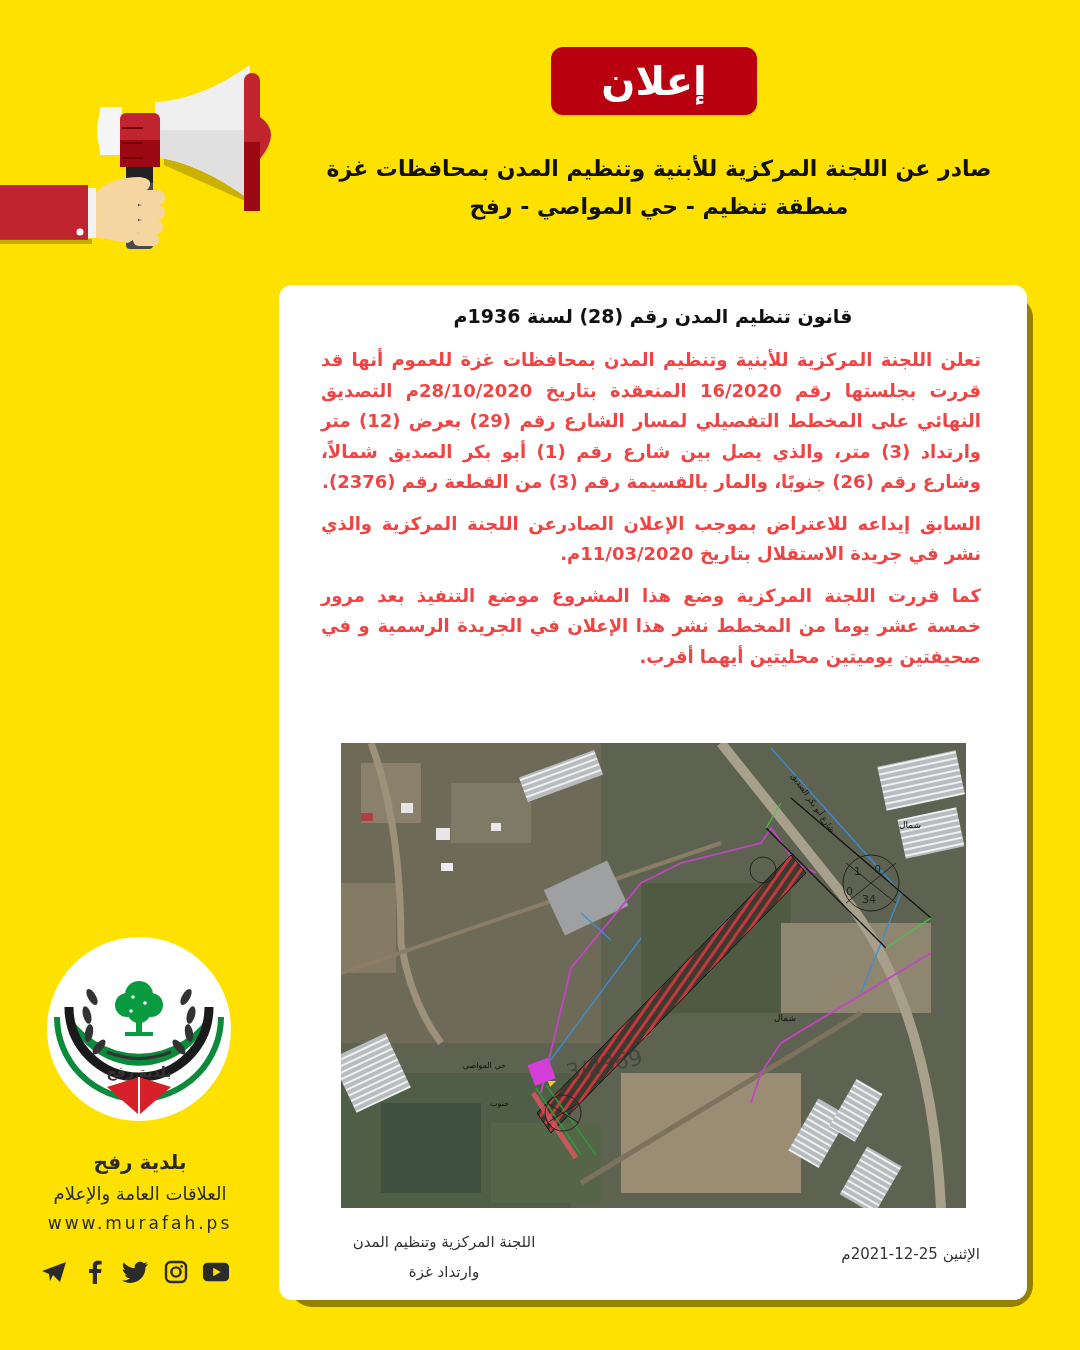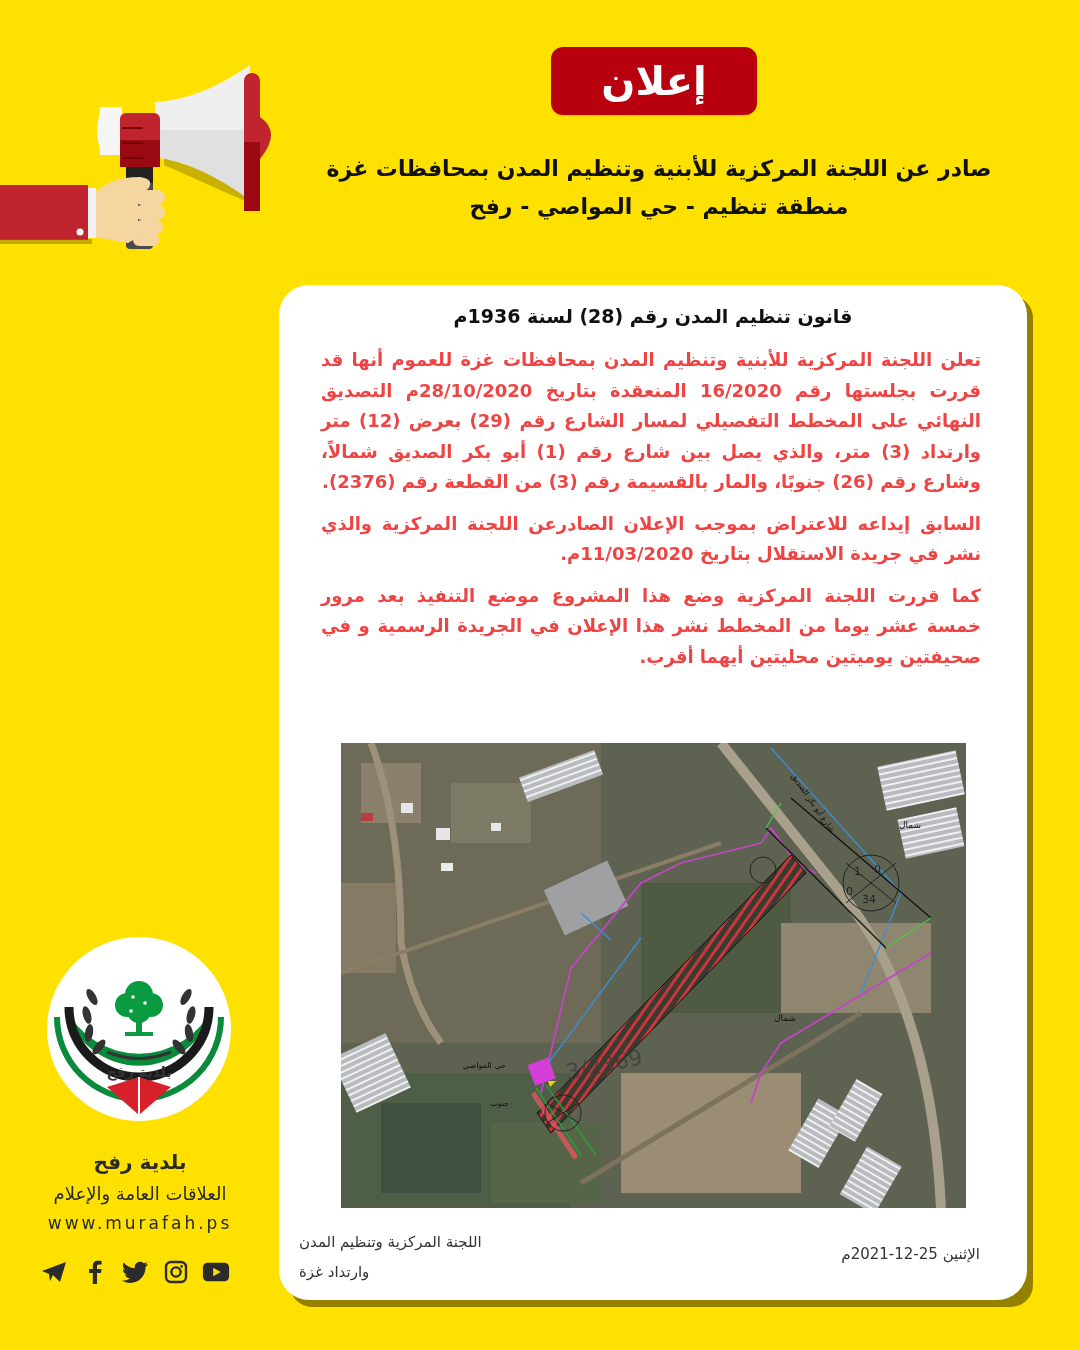--- a/index.html
+++ b/index.html
@@ -27,21 +27,21 @@
     font-weight: bold; font-size: 22px; line-height: 38px; color: #111; margin-left: 19px;
   }
   .subtitle .line { display: block; white-space: nowrap; }
 
   .card-shadow {
     position: absolute; left: 290px; top: 296px; width: 743px; height: 1011px;
     background: #958000; border-radius: 22px;
   }
   .card {
     position: absolute; left: 279px; top: 285px; width: 748px; height: 1015px;
-    background: #fff; border-radius: 30px;
+    background: #fff; border-radius: 13px;
     direction: rtl;
   }
   .card-title {
     position: absolute; top: 20px; left: 0; right: 0;
     text-align: center; font-weight: bold; font-size: 19px; color: #111;
   }
   .card-body {
     position: absolute; top: 60px; right: 46px; width: 660px;
     font-weight: bold; font-size: 18px; line-height: 30.5px; color: #ef4444;
     text-align: justify; text-align-last: right;
@@ -50,21 +50,21 @@
   .card-body p.tight { margin-bottom: 0; }
 
   .map {
     position: absolute; left: 62px; top: 458px; width: 625px; height: 465px;
     overflow: hidden; background: #5b5f48;
   }
   .map svg { width: 100%; height: 100%; display: block; }
 
   .sign-left {
     position: absolute; left: 20px; top: 942px; width: 290px;
-    text-align: left; font-size: 15px; line-height: 30px; color: #333;
+    text-align: center; font-size: 15px; line-height: 30px; color: #333;
     direction: rtl;
   }
   .sign-date {
     position: absolute; right: 47px; top: 960px;
     font-size: 15px; color: #333; direction: rtl;
   }
 
   .logo { position: absolute; left: 47px; top: 937px; width: 184px; height: 184px; }
 
   .org {

